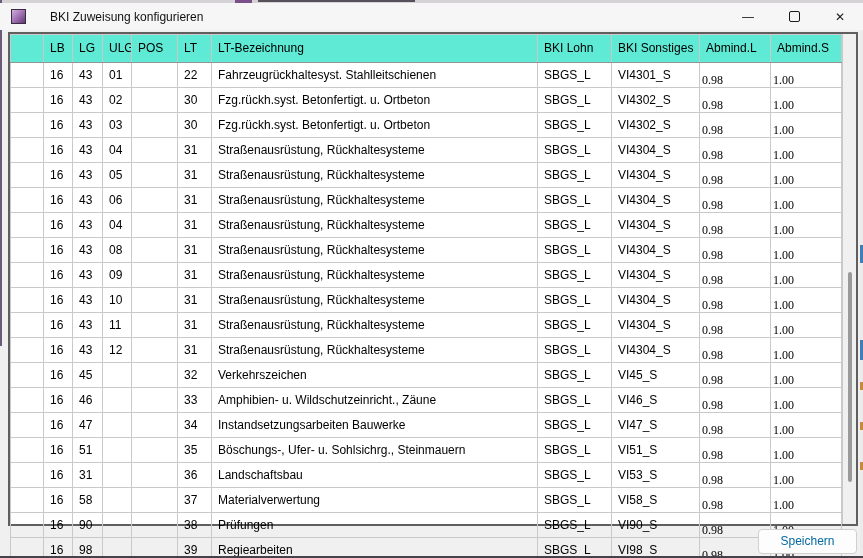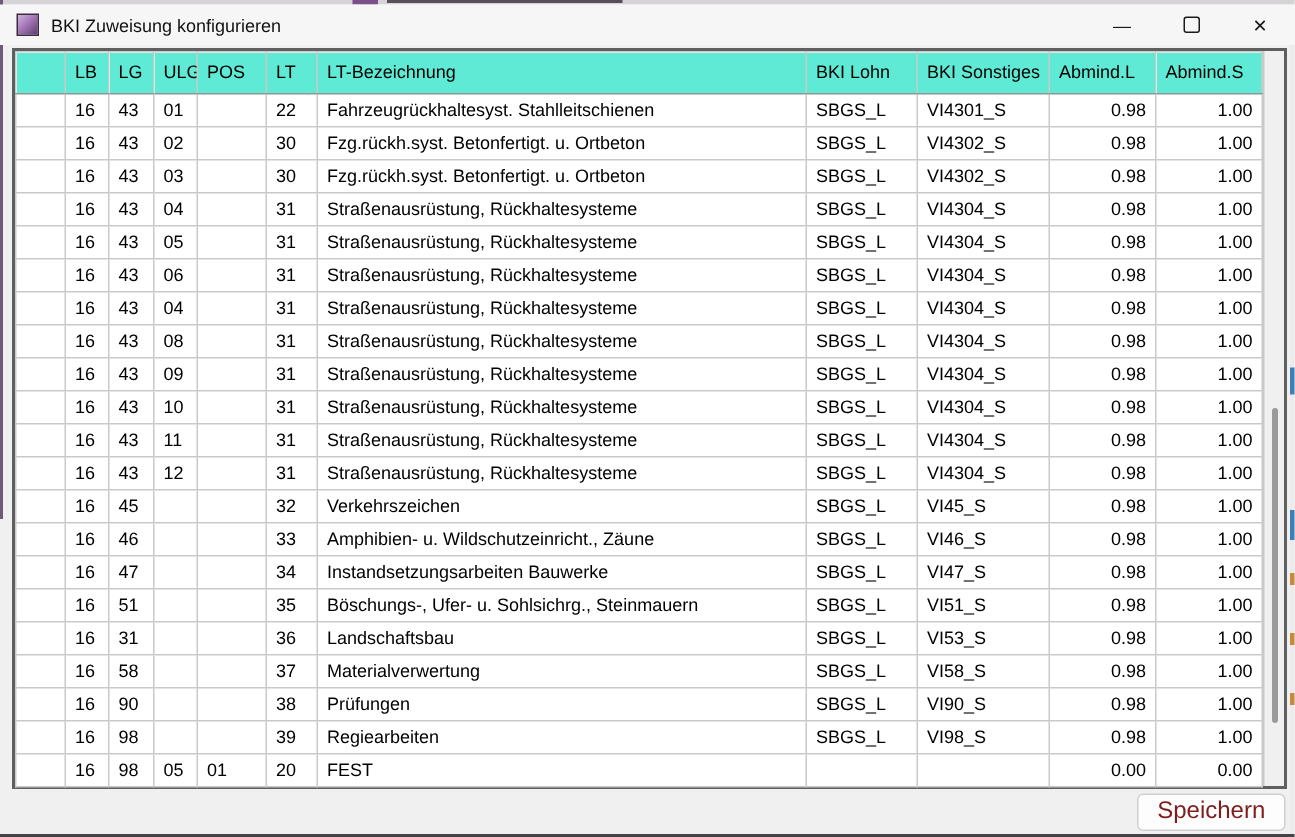--- a/index.html
+++ b/index.html
@@ -23,21 +23,21 @@
   
   .titlebar {
     position:absolute; top:3px; left:0; width:863px; height:27px;
     background:#f7f6f7; display:flex; align-items:center;
   }
   .app-icon {
     width:15px; height:15px; margin-left:11px; box-sizing:border-box;
     border:1px solid #3a2a44;
     background:linear-gradient(135deg,#cfb2da 0%,#a677b8 45%,#5d3a70 100%);
   }
-  .title { margin-left:8px; font-size:12px; color:#111; }
+  .title { margin-left:24px; font-size:12px; color:#111; }
   .controls { margin-left:auto; display:flex; height:100%; }
   .ctrl {
     width:46px; height:100%; display:flex; align-items:center; justify-content:center;
     font-size:12px; color:#1a1a1a; cursor:default;
   }
   .maxbox { width:9px; height:9px; border:1px solid #1a1a1a; border-radius:2px; }
 
   
   .table-wrap {
     position:absolute; left:8px; top:32px; width:846px; height:490px;
@@ -45,33 +45,33 @@
   }
   table { border-collapse:collapse; table-layout:fixed; width:831px; }
   th, td {
     border:1px solid #c9c9c9; font-size:12px; font-weight:normal;
     padding:0 2px 0 6px; text-align:left; white-space:nowrap; overflow:hidden;
     color:#000; line-height:13px;
   }
   thead tr { height:28px; }
   thead th { border-bottom:1px solid #949494; background:#5eead4; vertical-align:middle; }
   tbody tr { height:22px; }
-  td.num, th.num-h { text-align:right; padding:0 6px 0 2px; }
+  td.num, th.num-h { padding:11px 6px 0 2px;font-family:Liberation Serif, serif; }
   .scroll-track { width:15px; background:#f0f0f0; border-left:1px solid #c9c9c9; position:relative; }
   .scroll-thumb { position:absolute; left:5px; top:238px; width:4px; height:210px; background:#9a9a9a; border-radius:2px; }
 
   
   .bottombar {
     position:absolute; left:0; top:526px; width:863px; height:30px;
     display:flex; justify-content:flex-end; align-items:center; gap:10px;
     padding-right:6px; box-sizing:border-box;
   }
   .btn {
     width:97px; height:23px; background:#fdfdfd; border:1px solid #d0d0d0;
-    border-radius:4px; font-size:16px; color:#7f1d1d;
+    border-radius:4px; font-size:12px; color:#0369a1;
     display:flex; align-items:center; justify-content:center; cursor:default;
   }
   .bottom-edge { position:absolute; bottom:0; left:0; width:863px; height:2px; background:#47424a; }
 </style>
 </head>
 <body>
 
 <div class="top-sliver">
   <div class="sliver-icon"></div>
   <div class="sliver-text"></div>

